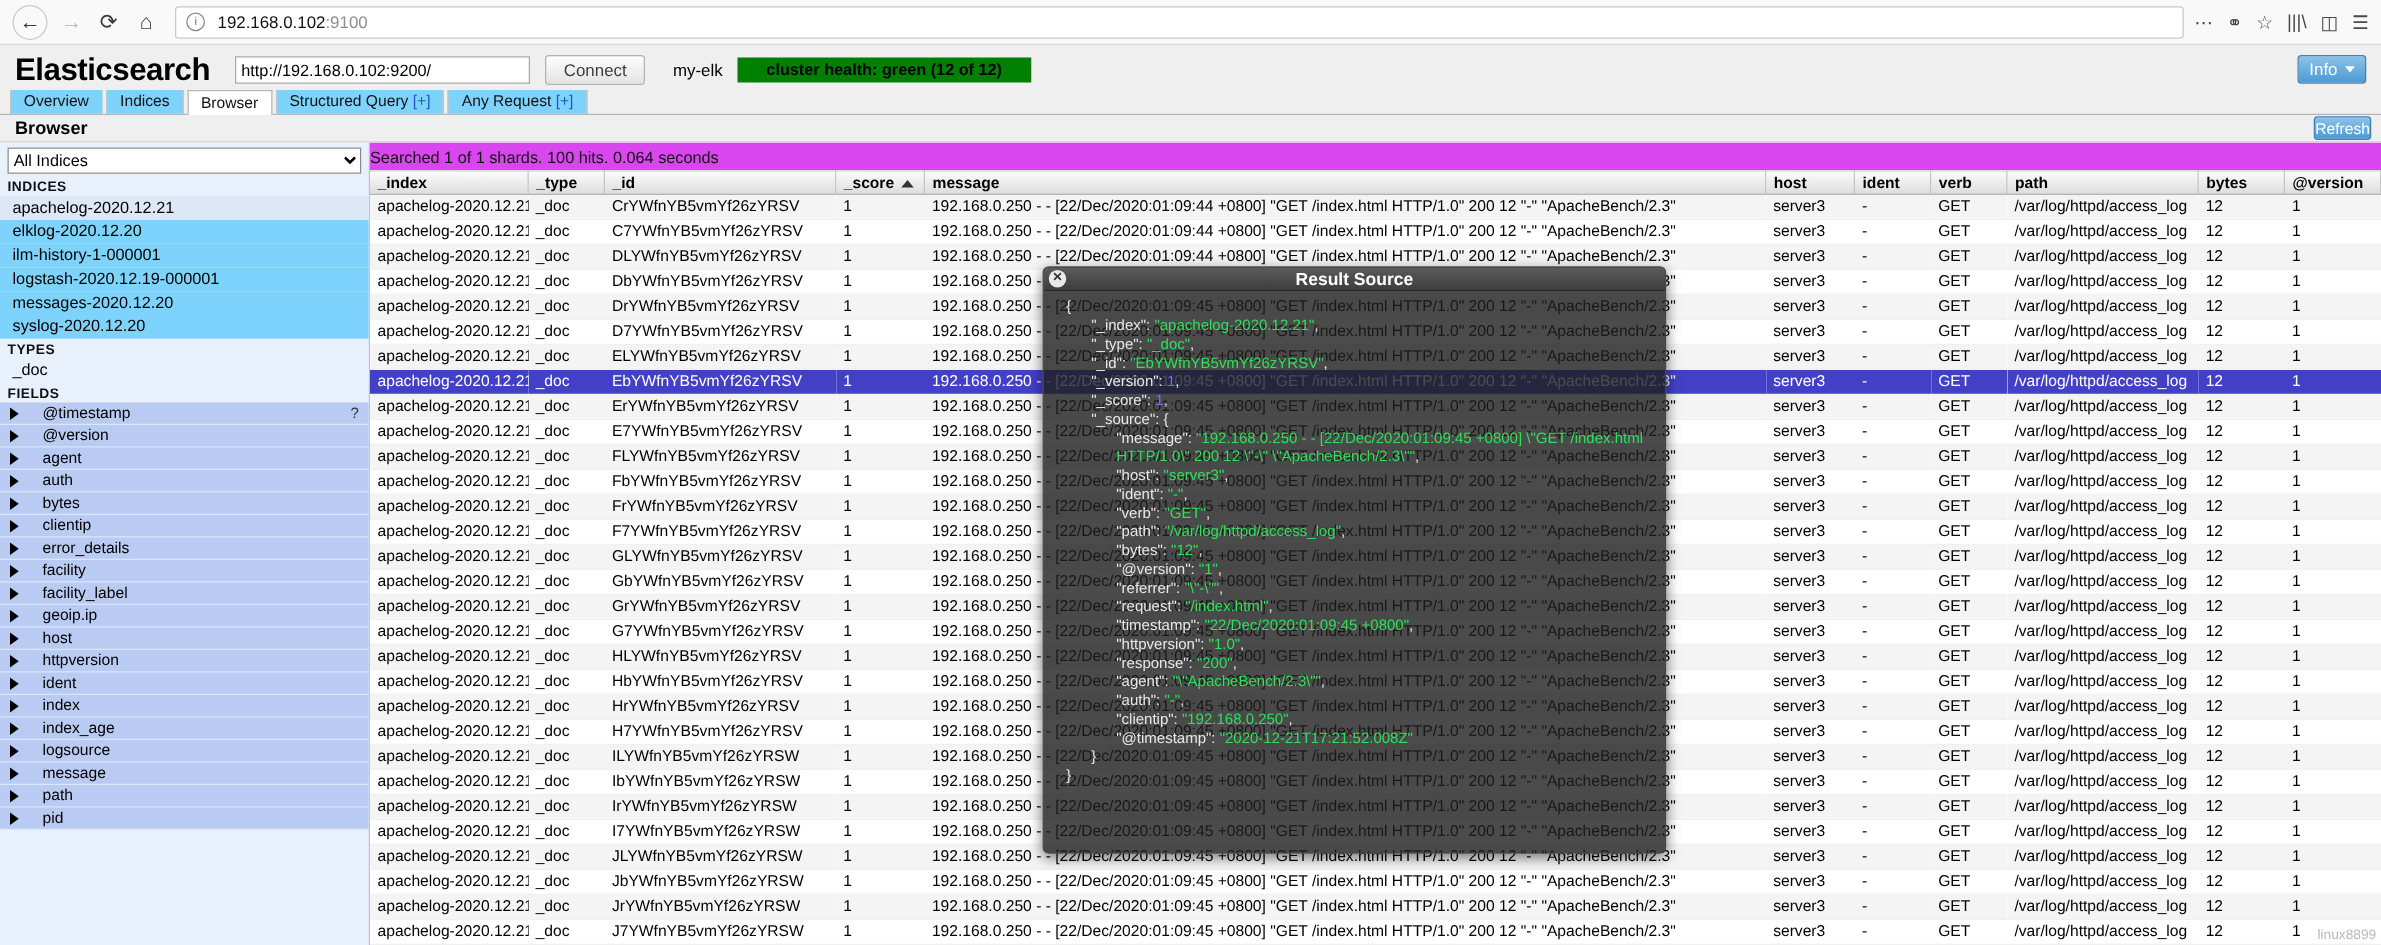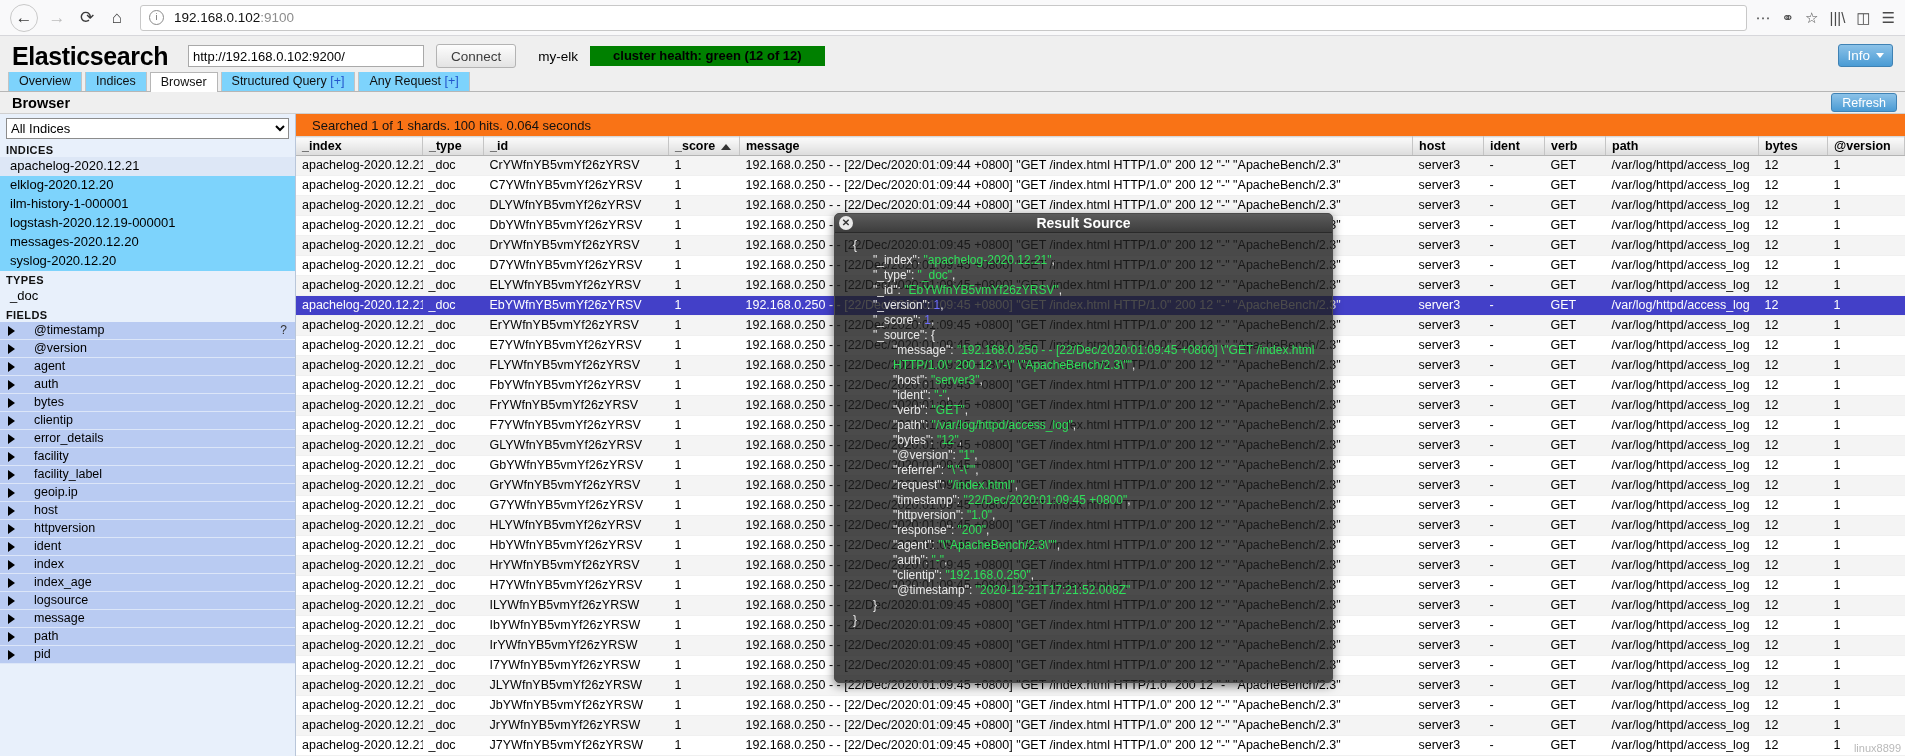--- a/index.html
+++ b/index.html
@@ -63,21 +63,21 @@
   }
   .tab.active{background:#fff;border-color:#b6b6b6;position:relative;top:1px;}
   .tab .plus{color:#2255cc;}
   
   #section-bar{
     height:22px;background:#efefef;display:flex;align-items:center;
     padding:0 12px;box-sizing:border-box;position:relative;border-bottom:1px solid #cfcfcf;
   }
   #section-title{font-weight:bold;font-size:14.5px;}
   #refresh-btn{
-    position:absolute;right:8px;top:1px;height:19px;padding:0 10px;color:#fff;font-size:12.5px;
+    position:absolute;right:8px;top:1px;height:19px;padding:0 0;color:#fff;font-size:12.5px;
     background:linear-gradient(#8cc2e8,#4a9bd4);border:1px solid #3f82b4;border-radius:3px;cursor:pointer;
   }
   
   #body{display:flex;height:calc(756px - 36px - 36px - 20px - 22px);}
   
   #sidebar{
     width:295px;flex:0 0 295px;background:#e8f0fb;border-right:1px solid #b9c6d9;
     overflow:hidden;position:relative;
   }
   #index-select{
@@ -100,21 +100,21 @@
     padding:0 6px 0 8px;line-height:17px;font-size:12.5px;position:relative;
   }
   .fields .list-item .tri{
     width:0;height:0;border-top:5px solid transparent;border-bottom:5px solid transparent;
     border-left:7px solid #000;flex:0 0 auto;
   }
   .fields .list-item .qmark{position:absolute;right:8px;color:#333;font-size:12px;}
   
   #results{flex:1;position:relative;background:#fff;overflow:hidden;}
   #search-status{
-    font-size:13px;padding:4px 8px 3px 16px;background:#f97316;color:#111;
+    font-size:13px;padding:4px 8px 3px 0;background:#d946ef;color:#111;
   }
   table.rtable{border-collapse:collapse;width:100%;table-layout:fixed;font-size:12.5px;}
   table.rtable th{
     background:linear-gradient(#fbfbfb,#dcdcdc);border-right:1px solid #c5c5c5;
     border-bottom:1px solid #b4b4b4;border-top:1px solid #d8d8d8;
     font-size:12.5px;font-weight:bold;text-align:left;padding:2px 6px;white-space:nowrap;
     cursor:pointer;
   }
   table.rtable td{
     padding:1px 6px;white-space:nowrap;overflow:hidden;text-overflow:clip;

